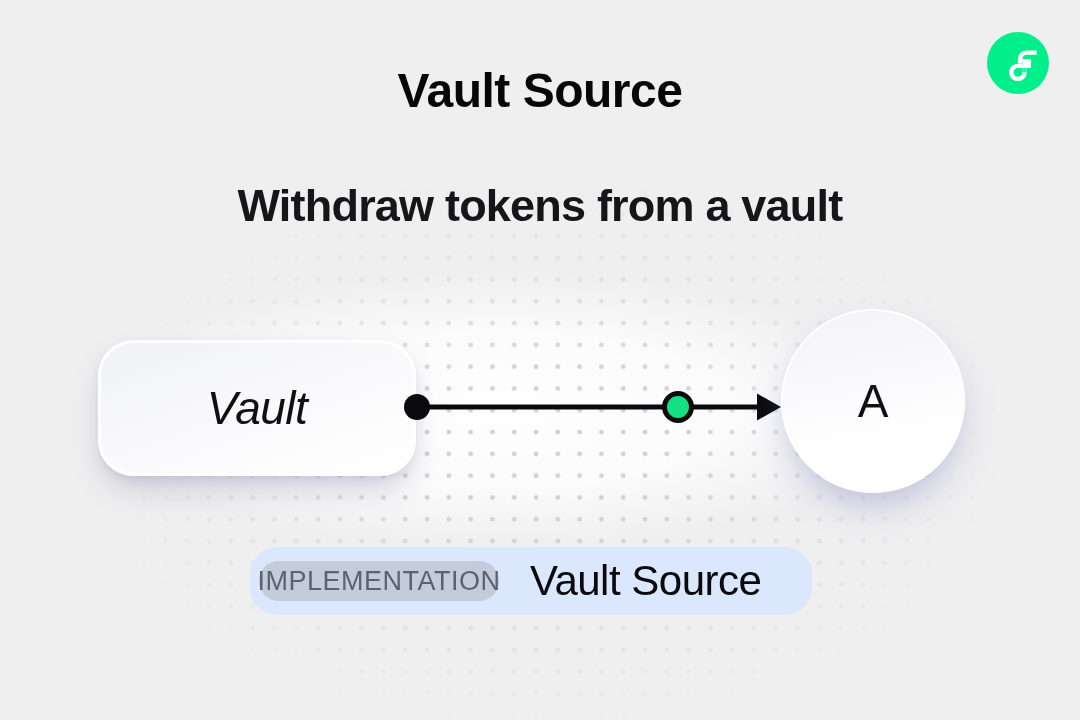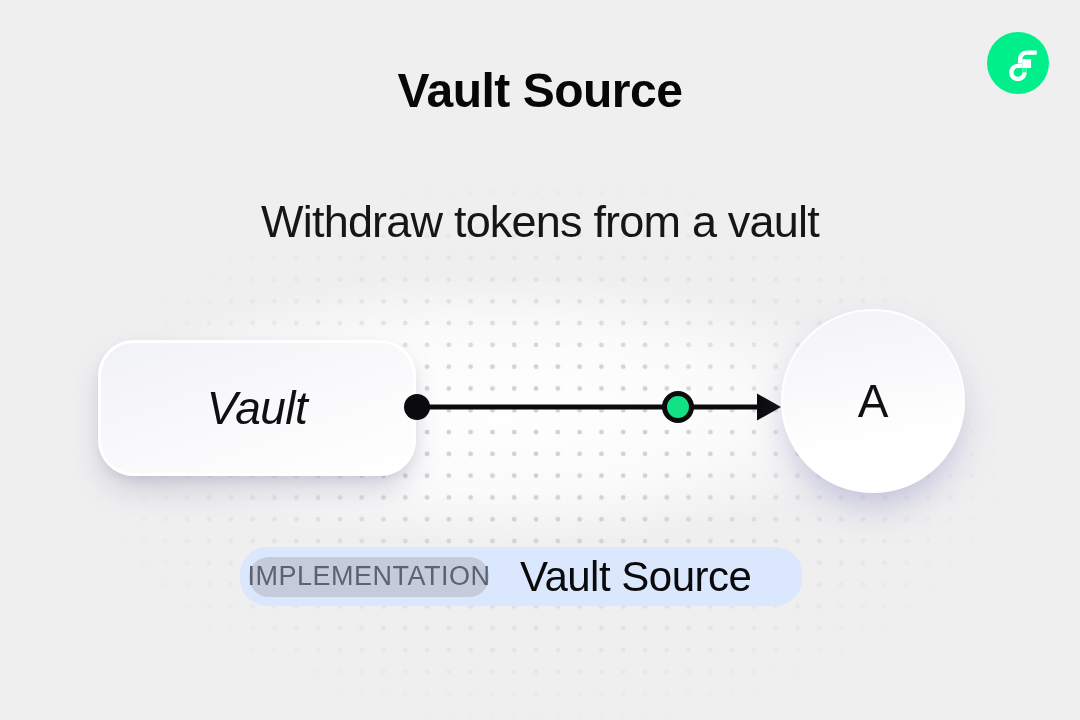--- a/index.html
+++ b/index.html
@@ -41,21 +41,21 @@
     mask-image:radial-gradient(ellipse 480px 290px at 548px 450px,#000 30%,rgba(0,0,0,.45) 62%,transparent 97%);
     pointer-events:none;
   }
 
   .page-title{
     position:absolute;top:63px;left:0;width:100%;
     text-align:center;font-size:48px;font-weight:bold;letter-spacing:-.5px;color:#070708;
   }
   .page-subtitle{
     position:absolute;top:180px;left:0;width:100%;
-    text-align:center;font-size:45px;font-weight:400;letter-spacing:-.8px;color:#161619;margin-top:16px;
+    text-align:center;font-size:45px;font-weight:700;letter-spacing:-.8px;color:#161619;
   }
   .logo{position:absolute;left:987px;top:32px;width:62px;height:62px;}
 
   .vault-node{
     position:absolute;left:98px;top:340px;width:318px;height:136px;
     border:3px solid #fff;border-radius:36px;
     background:linear-gradient(160deg,#f1f2f6 0%,#fafafc 55%,#ffffff 100%);
     box-shadow:0 16px 30px -6px rgba(108,110,150,.32),0 4px 10px rgba(120,120,150,.10);
     display:flex;align-items:center;justify-content:center;font-style:italic;
   }
@@ -66,21 +66,21 @@
     border:2px solid #fff;border-radius:50%;
     background:linear-gradient(170deg,#f3f3f8 0%,#ffffff 72%);
     box-shadow:0 18px 34px -6px rgba(118,115,185,.38);
     display:flex;align-items:center;justify-content:center;
   }
   .target-node .node-label{font-size:46px;font-weight:400;color:#101013;}
 
   .arrow-svg{position:absolute;left:395px;top:377px;width:400px;height:60px;overflow:visible;}
 
   .caption-pill{
-    position:absolute;left:240px;top:547px;width:562px;height:59px;
+    position:absolute;left:250px;top:547px;width:562px;height:68px;
     background:var(--caption-pill-blue);border-radius:27px;
     display:flex;align-items:center;padding-left:9px;
   }
   .badge{
     width:240px;height:40px;border-radius:20px;flex:0 0 auto;
     background:var(--badge-pill-gray);
     display:flex;align-items:center;justify-content:center;
     font-size:27px;letter-spacing:.5px;color:var(--badge-text);font-weight:400;
   }
   .caption-label{margin-left:31px;font-size:42px;letter-spacing:-.5px;color:#0a0a0d;font-weight:400;}

